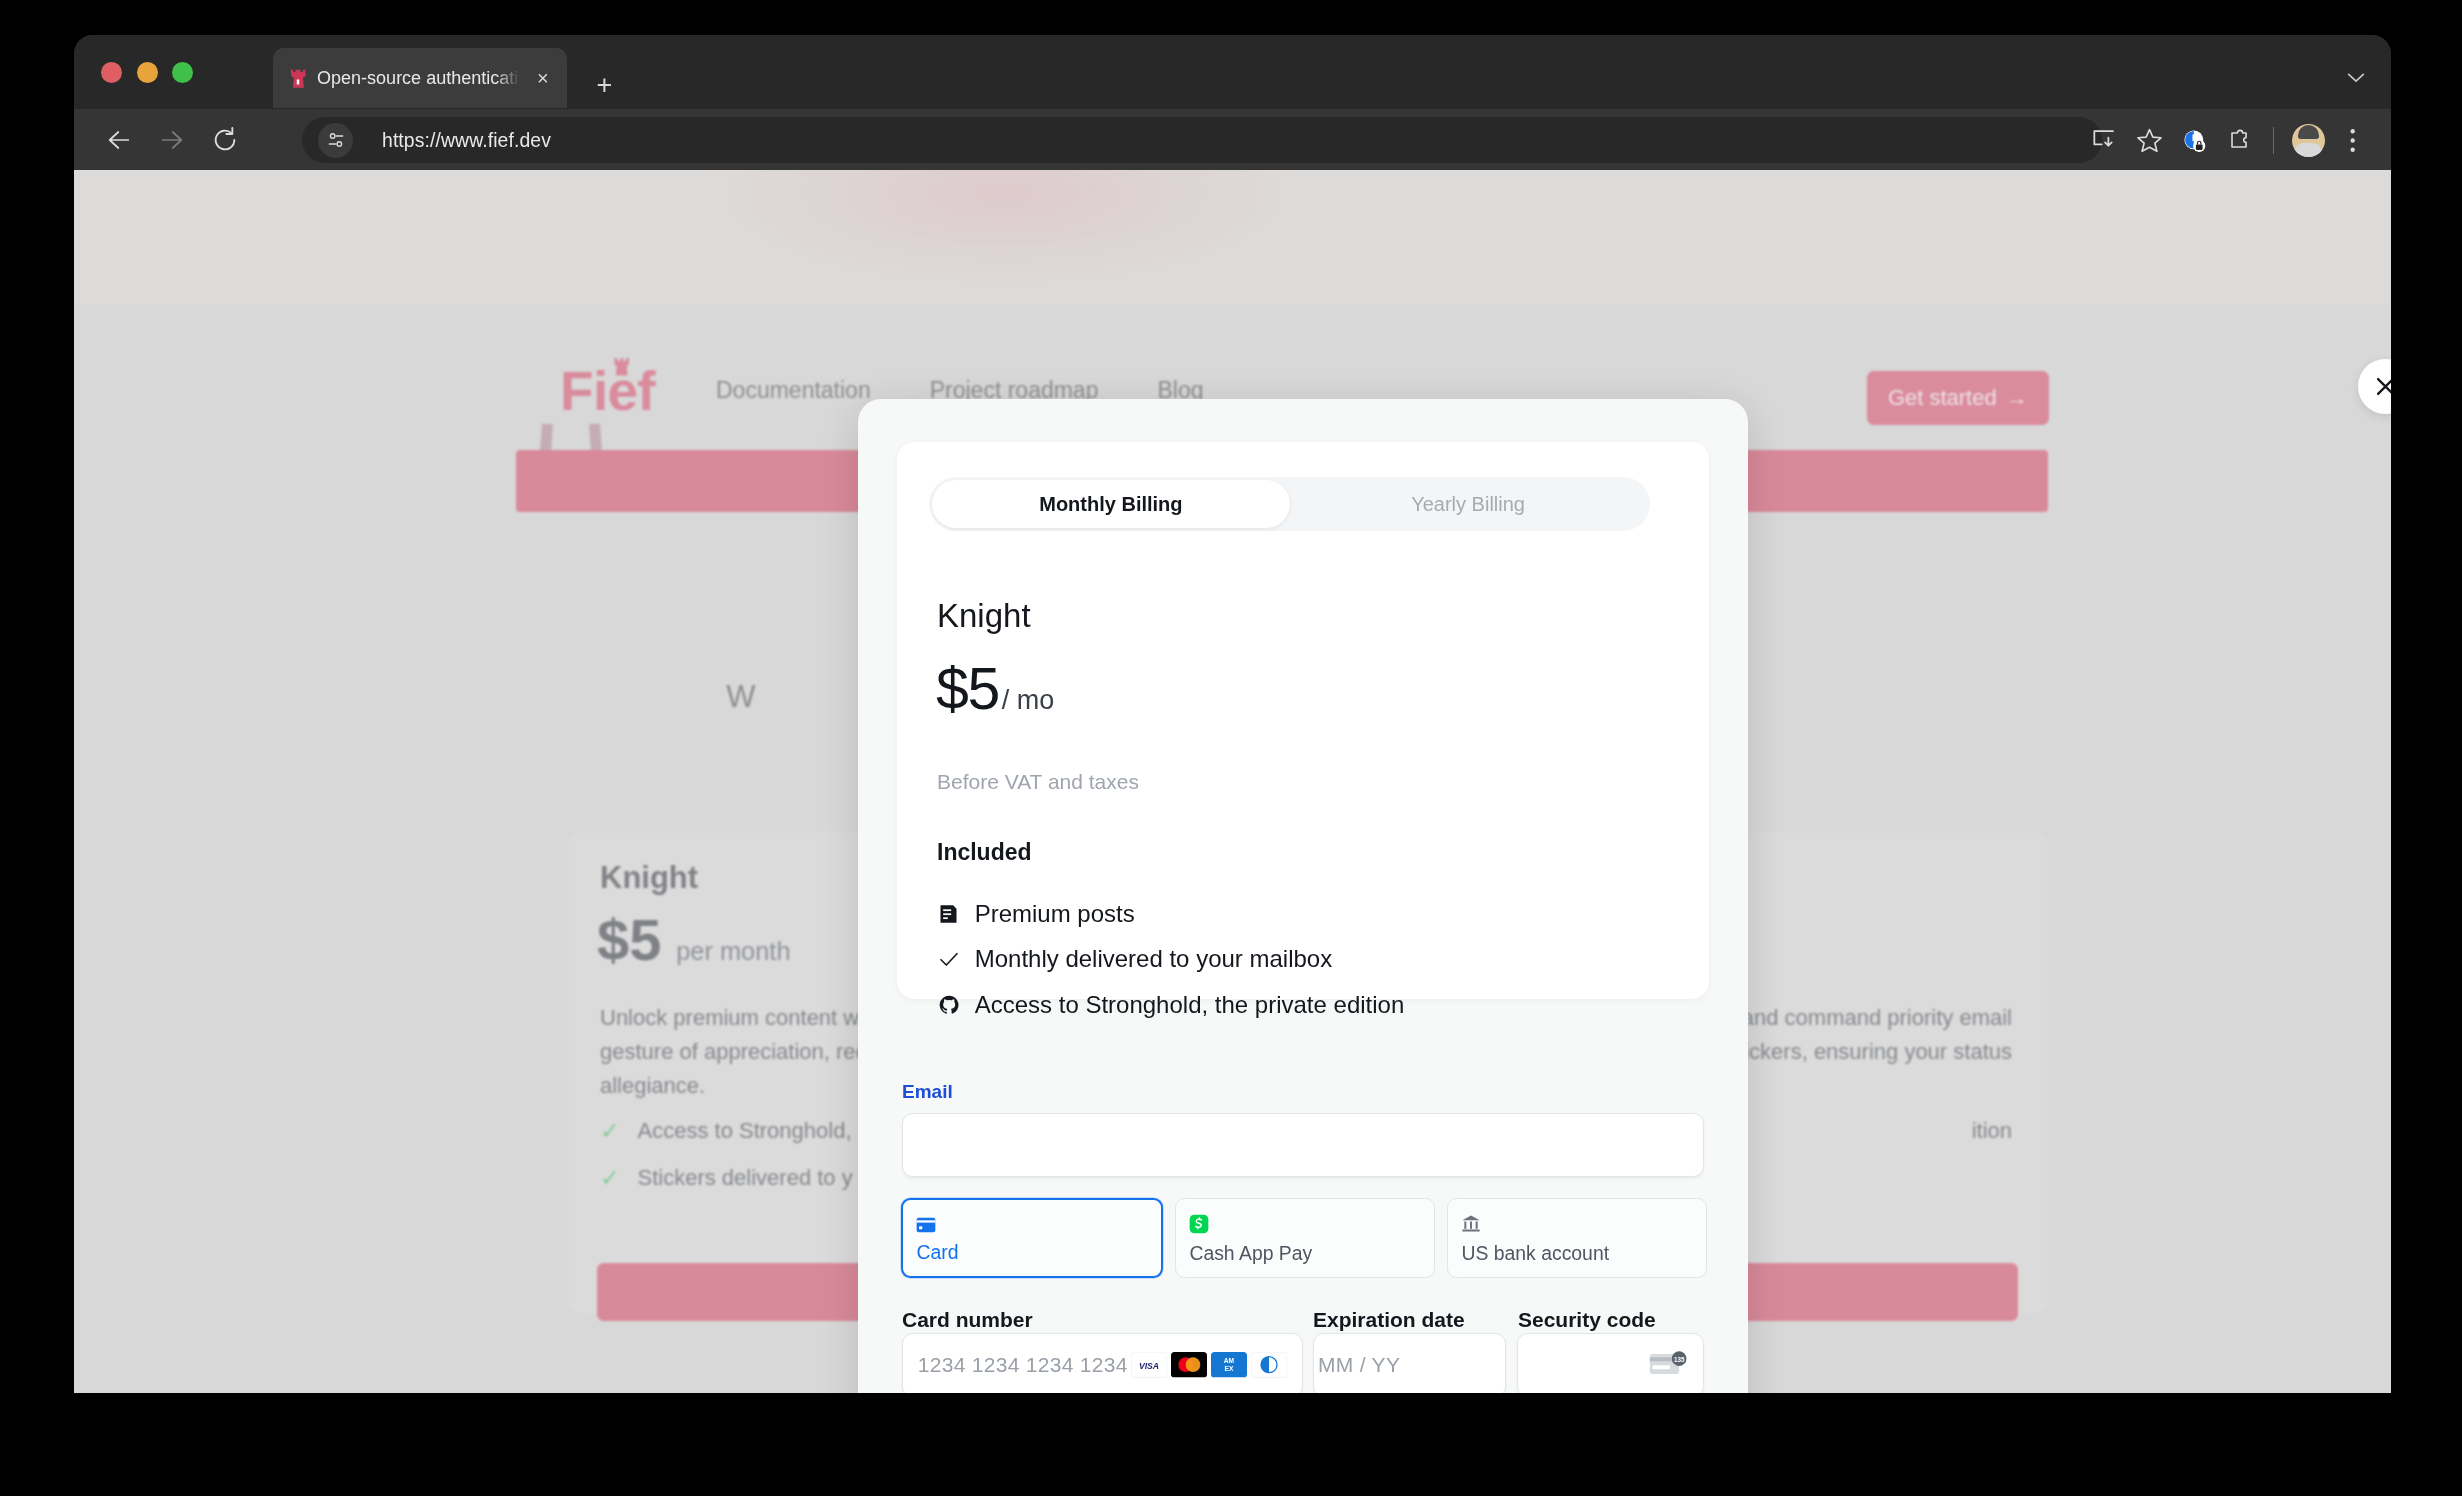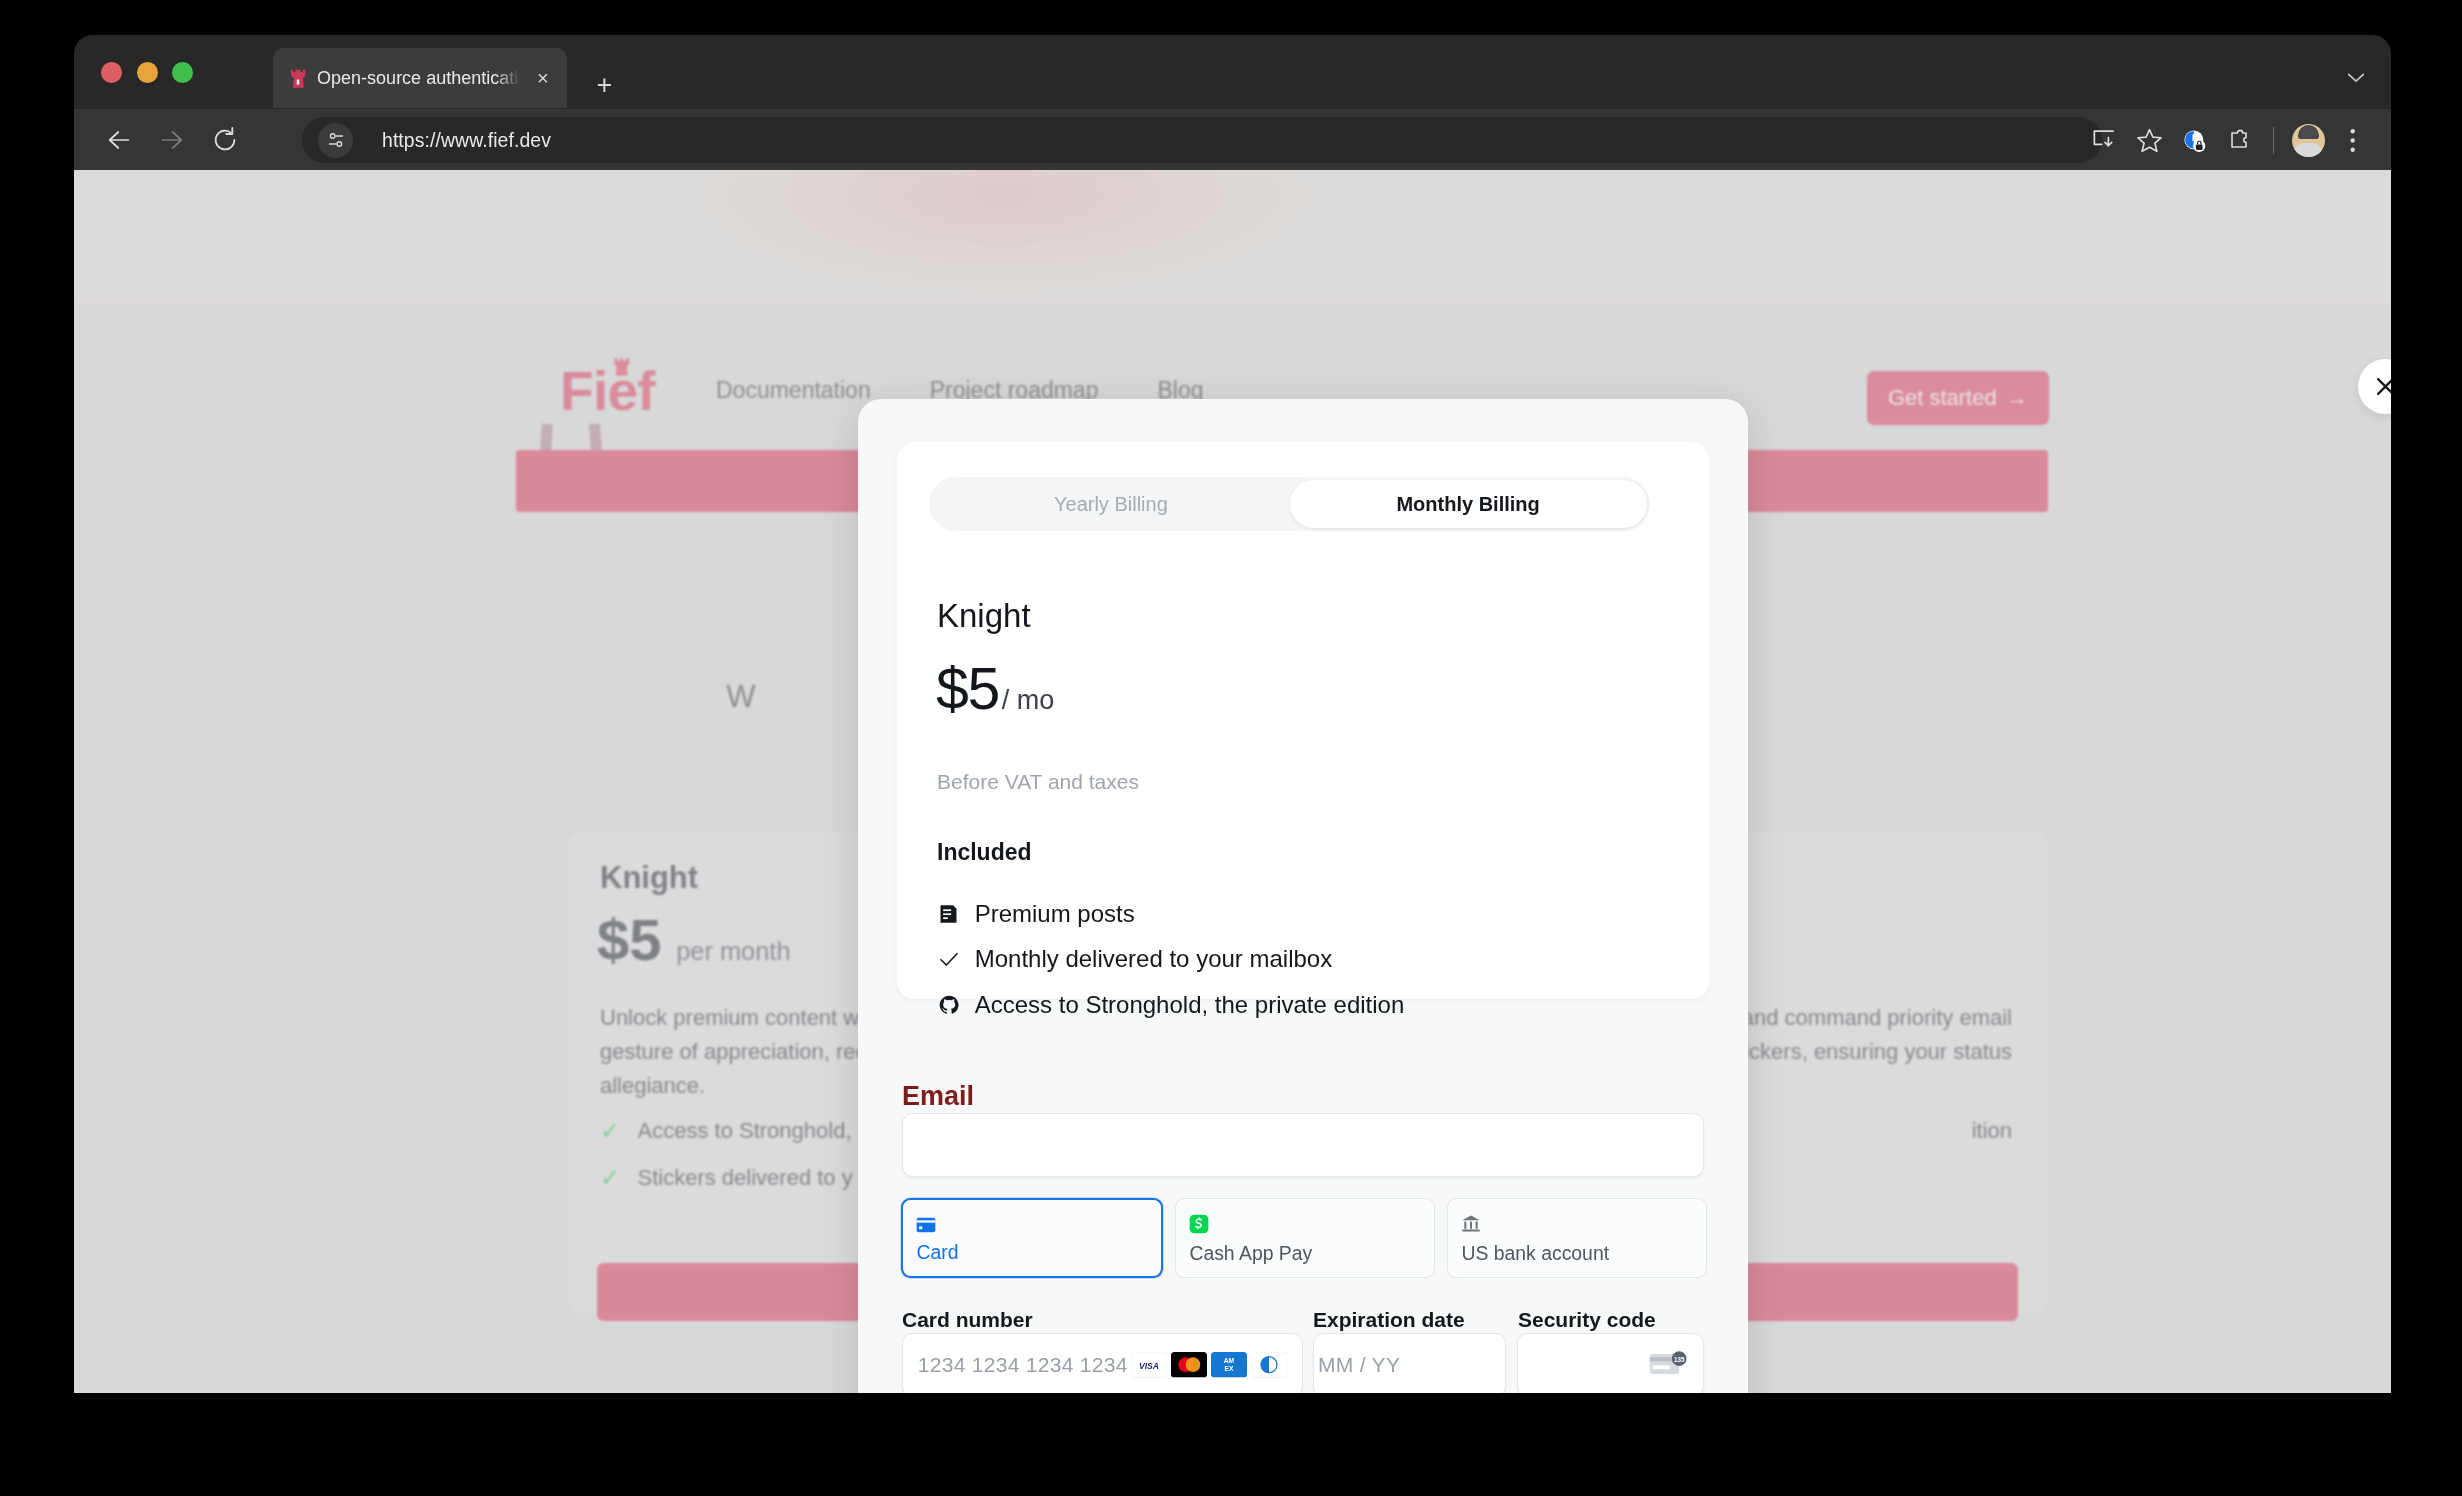--- a/index.html
+++ b/index.html
@@ -312,21 +312,21 @@
     position: absolute; left: 40px; top: 458px;
     display: flex; flex-direction: column; gap: 17.4px;
   }
   .mf-row { display: flex; align-items: center; gap: 14.7px; }
   .mf-icon { width: 23px; height: 23px; flex: 0 0 23px; display: flex; align-items: center; justify-content: center; }
   .mf-label { font-size: 24px; color: #14171c; }
 
   
   #email-label {
     position: absolute; left: 828px; top: 911px;
-    font-size: 27px; font-weight: 700; color: #7f1d1d;
+    font-size: 19px; font-weight: 700; color: #1d4ed8;
   }
   #email-input {
     position: absolute; left: 828px; top: 943px;
     width: 802px; height: 64px;
     background: #ffffff;
     border: 0.7px solid #e3e6e9;
     border-radius: 10.7px;
     box-shadow: 0 1.3px 2.7px rgba(22,28,40,.05);
   }
 
@@ -543,22 +543,22 @@
     <div id="modal-close-button">
       <svg width="27" height="27" viewBox="0 0 40 40">
           <path d="M9 9l22 22M31 9L9 31" stroke="#14171c" stroke-width="3.4" stroke-linecap="round"></path>
         </svg>
     </div>
 
     <div id="checkout-modal">
 
       <div id="modal-plan-card">
         <div id="billing-toggle">
+          <div class="billing-tab active">Monthly Billing</div>
           <div class="billing-tab">Yearly Billing</div>
-          <div class="billing-tab active">Monthly Billing</div>
         </div>
 
         <div id="modal-plan-name">Knight</div>
 
         <div id="modal-price-row">
           <span id="modal-price">$5</span>
           <span id="modal-price-unit">/ mo</span>
         </div>
 
         <div id="modal-vat-note">Before VAT and taxes</div>

